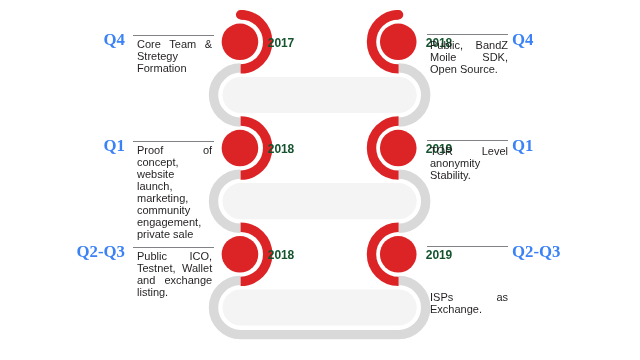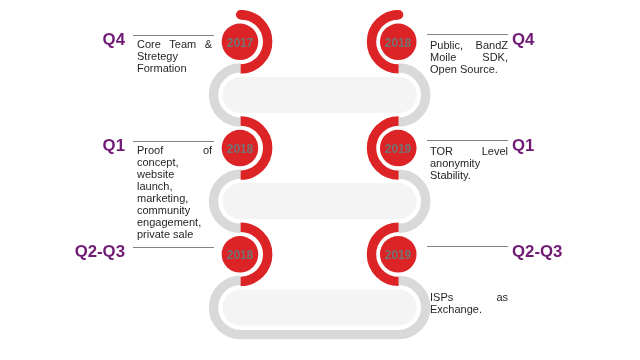--- a/index.html
+++ b/index.html
@@ -3,25 +3,25 @@
 <meta charset="utf-8">
 <title>Roadmap</title>
 <style>
   html,body{margin:0;padding:0;background:#ffffff;}
   body{width:640px;height:360px;overflow:hidden;
        font-family:"Liberation Sans",sans-serif;
        -webkit-font-smoothing:antialiased;}
   #stage{position:relative;width:640px;height:360px;background:#fff;}
   svg.graphic{position:absolute;left:0;top:0;width:640px;height:360px;display:block;}
 
-  .year{position:absolute;will-change:transform;color:#737373;font-weight:bold;font-size:12px;
-        letter-spacing:-0.1px;line-height:1;text-align:center;width:60px;}
+  .year{position:absolute;will-change:transform;color:#14532d;font-weight:bold;font-size:12px;
+        letter-spacing:-0.1px;line-height:1;text-align:center;width:60px;padding-left:41px;}
 
-  .quarter{position:absolute;will-change:transform;color:#701a75;font-weight:bold;
-           font-family:Liberation Sans, sans-serif;font-size:16.8px;
+  .quarter{position:absolute;will-change:transform;color:#3b82f6;font-weight:bold;
+           font-family:Liberation Serif, serif;font-size:16.8px;
            line-height:1;white-space:nowrap;}
   .quarter.r{text-align:right;}
   .rule{position:absolute;height:1px;background:#808285;}
   .body{position:absolute;will-change:transform;font-size:11px;line-height:12px;color:#231f20;
         text-align:justify;text-justify:inter-word;}
 </style>
 </head>
 <body>
 
 <div id="stage">
@@ -61,20 +61,21 @@
   <div class="quarter r" style="left:45.4px;top:31.9px;width:80px;">Q4</div>
   <div class="rule" style="left:132.9px;top:34.8px;width:81.2px;"></div>
   <div class="body" style="left:137.2px;top:37.6px;width:75.2px;">Core Team &amp; Stretegy Formation</div>
 
   <div class="quarter r" style="left:45.4px;top:138.1px;width:80px;">Q1</div>
   <div class="rule" style="left:132.9px;top:141.05px;width:81.2px;"></div>
   <div class="body" style="left:137.2px;top:143.8px;width:75.2px;">Proof of concept, website launch, marketing, community engagement, private sale</div>
 
   <div class="quarter r" style="left:45.4px;top:244.4px;width:80px;">Q2-Q3</div>
   <div class="rule" style="left:132.9px;top:247.3px;width:81.2px;"></div>
+  <div class="body" style="left:137.2px;top:250.1px;width:75.2px;">Public ICO, Testnet, Wallet and exchange listing.</div>
 
   <div class="quarter" style="left:511.9px;top:31.9px;">Q4</div>
   <div class="rule" style="left:426.6px;top:33.9px;width:81.2px;"></div>
   <div class="body" style="left:429.6px;top:38.5px;width:78px;">Public, BandZ Moile SDK, Open Source.</div>
 
   <div class="quarter" style="left:511.9px;top:138.1px;">Q1</div>
   <div class="rule" style="left:426.6px;top:140.15px;width:81.2px;"></div>
   <div class="body" style="left:429.6px;top:144.7px;width:78px;">TOR Level anonymity Stability.</div>
 
   <div class="quarter" style="left:511.9px;top:244.4px;">Q2-Q3</div>

